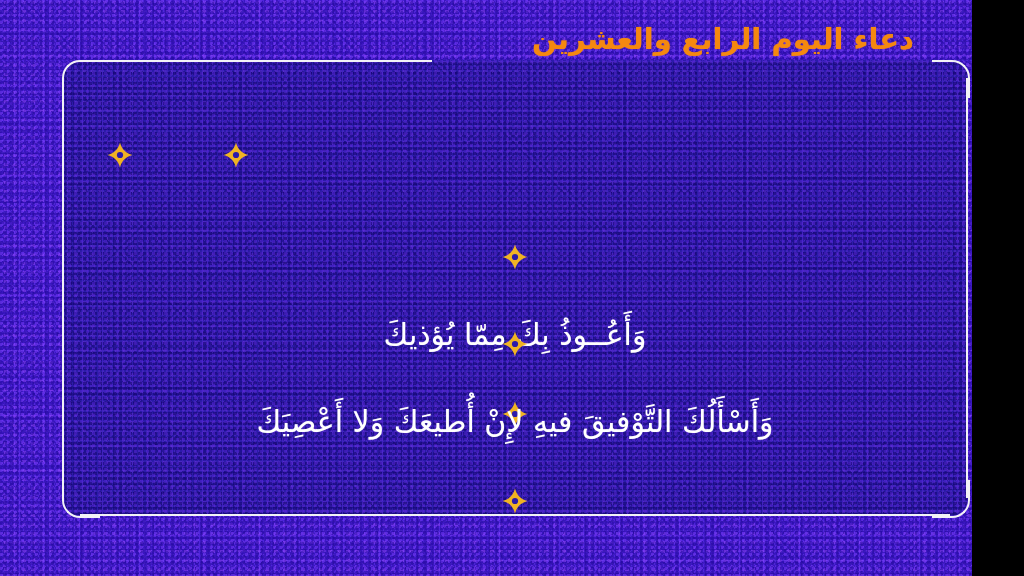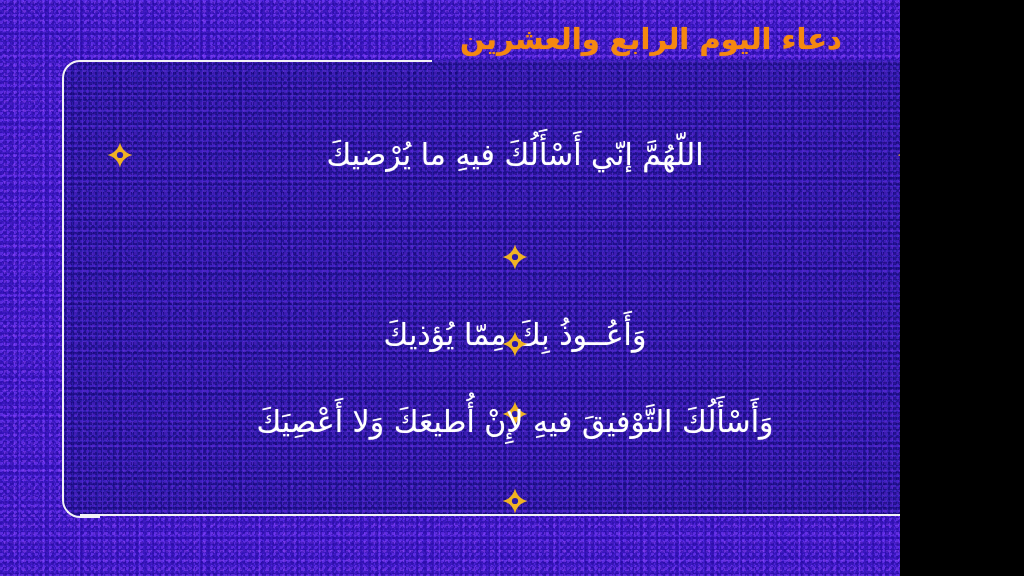--- a/index.html
+++ b/index.html
@@ -2,21 +2,21 @@
 <html><head>
 <meta charset="utf-8">
 <style>
   html, body {
     margin: 0;
     padding: 0;
     background: #000;
   }
   #stage {
     position: relative;
-    width: 900px;
+    width: 972px;
     height: 576px;
     overflow: hidden;
     background: #5227e0;
     font-family: "DejaVu Sans", sans-serif;
   }
 
   
   #bg-noise {
     position: absolute;
     inset: 0;
@@ -177,21 +177,20 @@
 
     <div class="line-row" data-row="0">
       <div class="orn-slot">
         <span class="orn">
           <svg viewBox="0 0 100 100" width="26" height="26" aria-hidden="true">
             <path d="M50 2 C57 28 72 43 98 50 C72 57 57 72 50 98 C43 72 28 57 2 50 C28 43 43 28 50 2 Z" fill="#f0b323"></path>
             <circle cx="50" cy="50" r="12" fill="#2b1aaa"></circle>
           </svg>
         </span>
       </div>
-      <div class="line-text">اللّهُمَّ إنّي أَسْأَلُكَ فيهِ ما يُرْضيكَ</div>
       <div class="orn-slot">
         <span class="orn">
           <svg viewBox="0 0 100 100" width="26" height="26" aria-hidden="true">
             <path d="M50 2 C57 28 72 43 98 50 C72 57 57 72 50 98 C43 72 28 57 2 50 C28 43 43 28 50 2 Z" fill="#f0b323"></path>
             <circle cx="50" cy="50" r="12" fill="#2b1aaa"></circle>
           </svg>
         </span>
       </div>
     </div>
 

